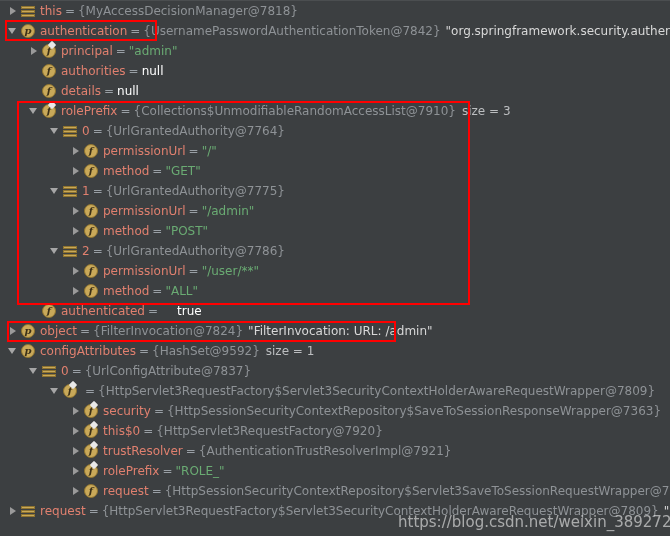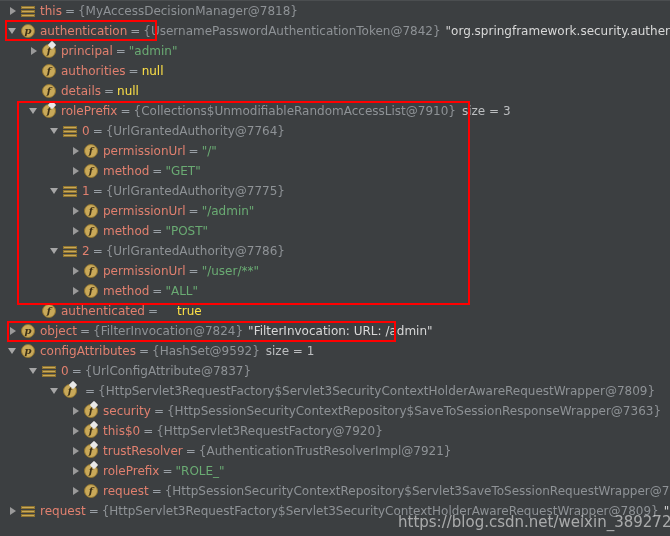--- a/index.html
+++ b/index.html
@@ -108,21 +108,21 @@
   }
   .icon-array .b1 { top: 3px; }
   .icon-array .b2 { top: 7px; }
   .icon-array .b3 { top: 11px; }
 
   
   .name  { color: #e0806f; }
   .eq    { color: #9aa0a6; padding: 0 3px; }
   .type  { color: #8e9296; }
   .str   { color: #6aab73; }
-  .plain { color: #fde047; }
+  .plain { color: #ffffff; }
   .white { color: #d8d8d8; }
   .sizelbl { color: #bcbec0; padding-left: 6px; }
 
   
   .annot {
     position: absolute;
     border: 2px solid #ff0000;
     box-sizing: border-box;
     pointer-events: none;
   }

